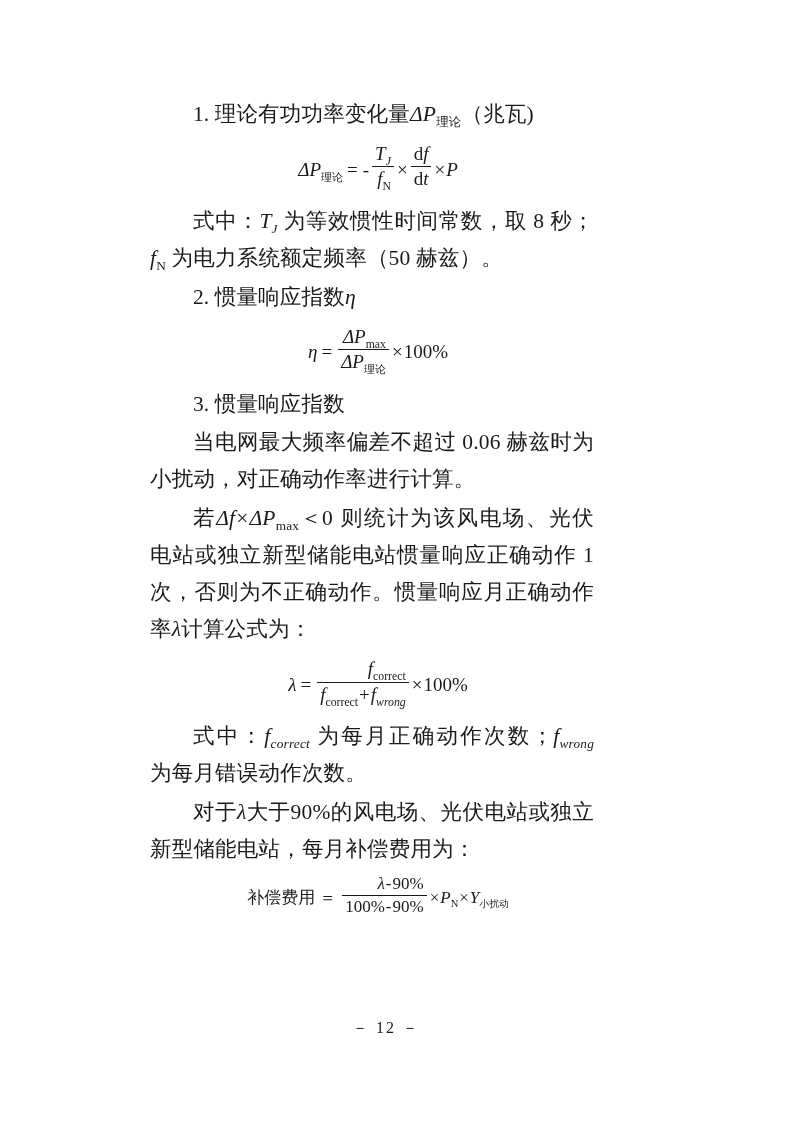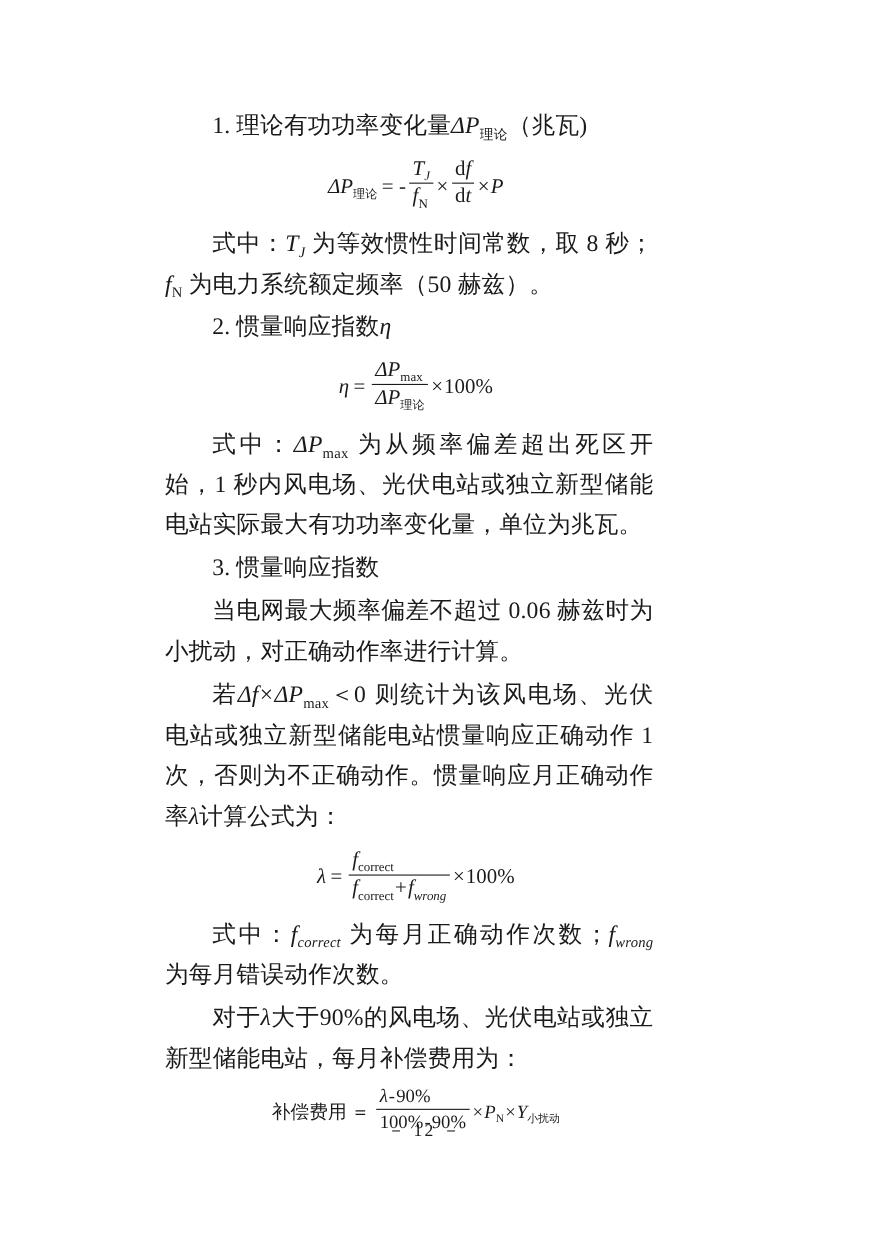--- a/index.html
+++ b/index.html
@@ -60,21 +60,21 @@
   }
   .subcn {
     font-size: 0.58em;
     vertical-align: sub;
     line-height: 0;
     font-style: normal;
   }
   .frac {
     display: inline-block;
     vertical-align: -0.52em;
-    text-align: left;
+    text-align: right;
     line-height: 1.18;
     margin: 0 2px;
   }
   .frac > .num {
     display: block;
     padding: 0 3px 1px 3px;
     border-bottom: 1.1px solid #1a1a1a;
     white-space: nowrap;
   }
   .frac > .den {
@@ -121,21 +121,20 @@
     <span class="idx">2.</span>
     <span>惯量响应指数<span class="mi">η</span></span>
   </div>
 
   <div class="formula">
     <span class="f1 nowrap">
       <span class="mi">η</span><span class="eq">=</span><span class="frac f1"><span class="num"><span class="mi">ΔP</span><span class="sub cn">max</span></span><span class="den"><span class="mi">ΔP</span><span class="subcn">理论</span></span></span><span class="op">×</span><span class="cn">100%</span>
     </span>
   </div>
 
-  <p class="para indent">式中：<span class="mi">ΔP</span><span class="sub cn">max</span> 为从频率偏差超出死区开始，1 秒内风电场、光伏电站或独立新型储能电站实际最大有功功率变化量，单位为兆瓦。</p>
 
   <div class="numlist">
     <span class="idx">3.</span>
     <span>惯量响应指数</span>
   </div>
 
   <p class="para indent">当电网最大频率偏差不超过 0.06 赫兹时为小扰动，对正确动作率进行计算。</p>
 
   <p class="para indent">若<span class="mi">Δf</span><span class="op">×</span><span class="mi">ΔP</span><span class="sub cn">max</span><span class="op">＜0</span> 则统计为该风电场、光伏电站或独立新型储能电站惯量响应正确动作 1 次，否则为不正确动作。惯量响应月正确动作率<span class="mi">λ</span>计算公式为：</p>
 

